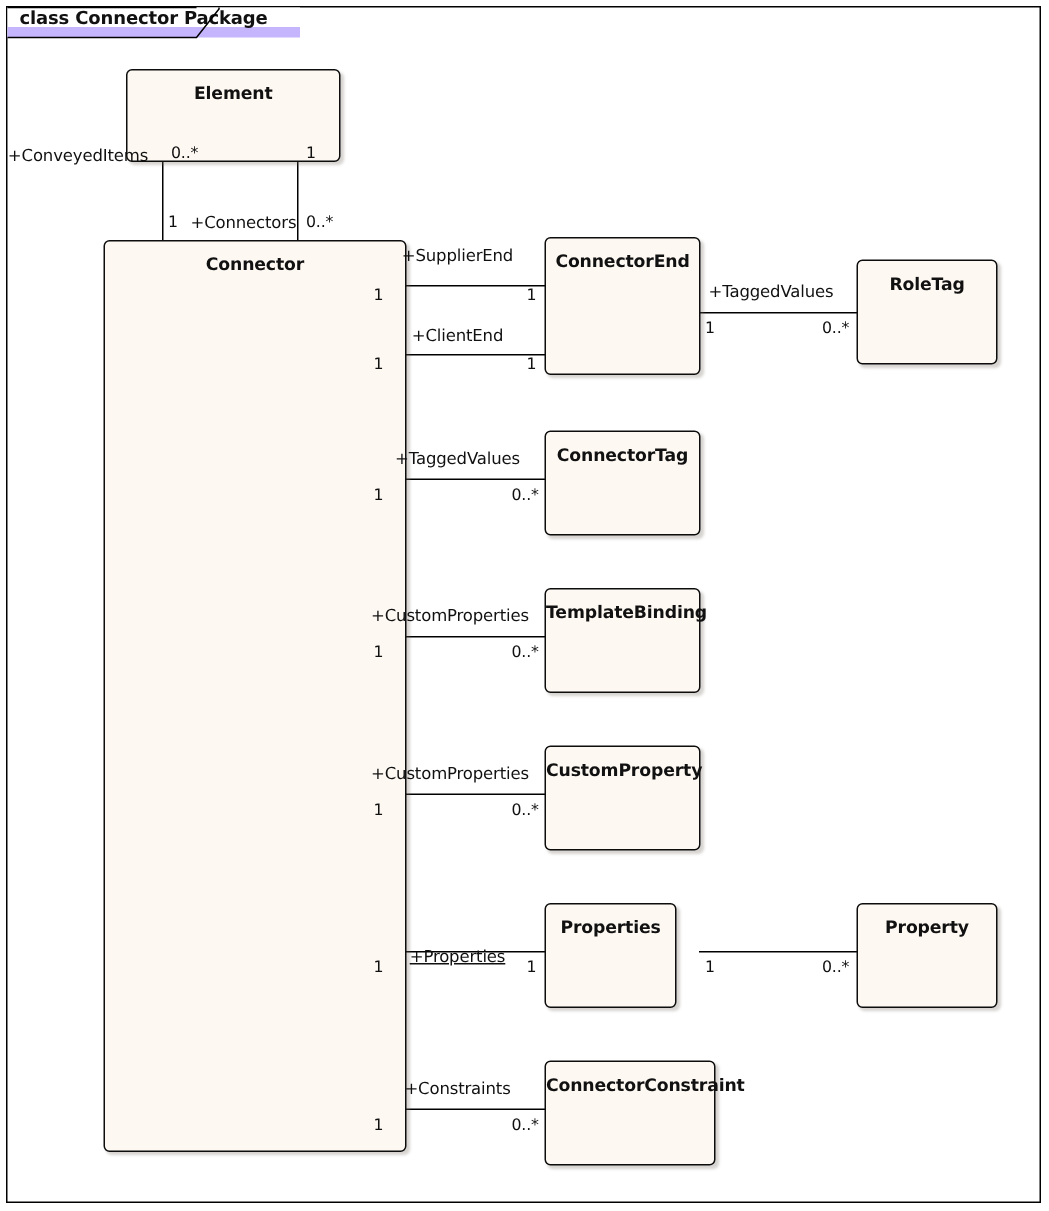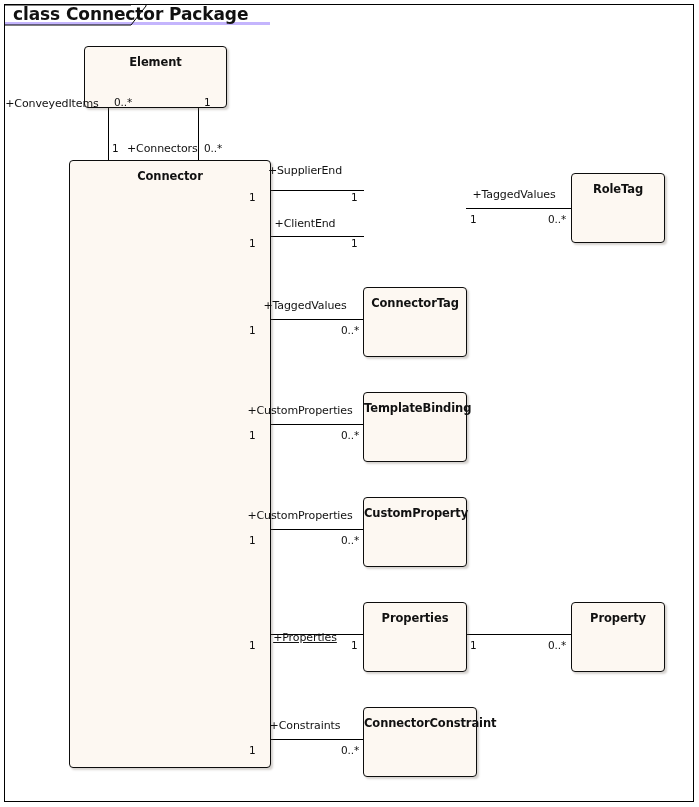--- a/index.html
+++ b/index.html
@@ -30,26 +30,26 @@
   .pkg-tab {
     position: absolute;
     left: 5px;
     top: 5px;
     height: 20px;
     box-sizing: border-box;
     background: #ffffff;
     border-right: none;
     border-top: none;
     border-left: none;
-    border-bottom: 3px solid #c4b5fd;
+    border-bottom: 7px solid #c4b5fd;
     display: flex;
     align-items: center;
     padding-left: 8px;
     padding-right: 22px;
-    font-size: 17px;
+    font-size: 12px;
     font-weight: bold;
     color: #111111;
     letter-spacing: -0.1px;
     white-space: nowrap;
   }
   .pkg-tab-slash {
     position: absolute;
     left: 0;
     top: 0;
     width: 100%;
@@ -143,38 +143,41 @@
   <div class="line-h" style="left:245px; top:739px; width:119px;"></div>
 
   <div class="cls" style="left:84px; top:46px; width:143px; height:62px;">
     <div class="cls-name">Element</div>
   </div>
 
   <div class="cls" style="left:69px; top:160px; width:202px; height:608px;">
     <div class="cls-name">Connector</div>
   </div>
 
+  <div class="cls" style="left:363px; top:158px; width:104px; height:92px;">
+    <div class="cls-name">ConnectorEnd</div>
+  </div>
 
   <div class="cls" style="left:571px; top:173px; width:94px; height:70px;">
     <div class="cls-name">RoleTag</div>
   </div>
 
   <div class="cls" style="left:363px; top:392px; width:104px; height:70px;">
     <div class="cls-name">TemplateBinding</div>
   </div>
 
   <div class="cls" style="left:363px; top:287px; width:104px; height:70px;">
     <div class="cls-name">ConnectorTag</div>
   </div>
 
   <div class="cls" style="left:363px; top:497px; width:104px; height:70px;">
     <div class="cls-name">CustomProperty</div>
   </div>
 
-  <div class="cls" style="left:363px; top:602px; width:104px; height:70px;">
+  <div class="cls" style="left:363px; top:602px; width:88px; height:70px;">
     <div class="cls-name">Properties</div>
   </div>
 
   <div class="cls" style="left:571px; top:602px; width:94px; height:70px;">
     <div class="cls-name">Property</div>
   </div>
 
   <div class="cls" style="left:363px; top:707px; width:114px; height:70px;">
     <div class="cls-name">ConnectorConstraint</div>
   </div>

